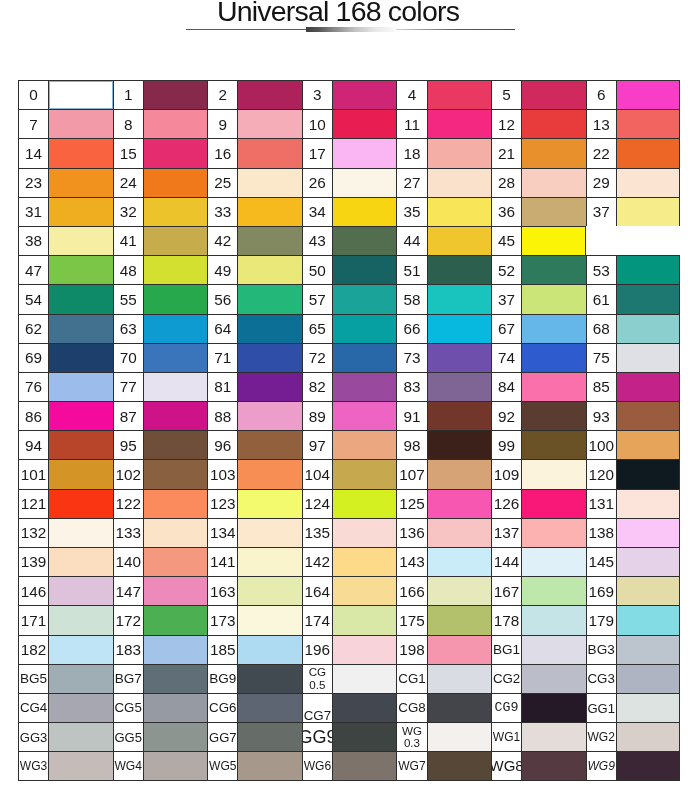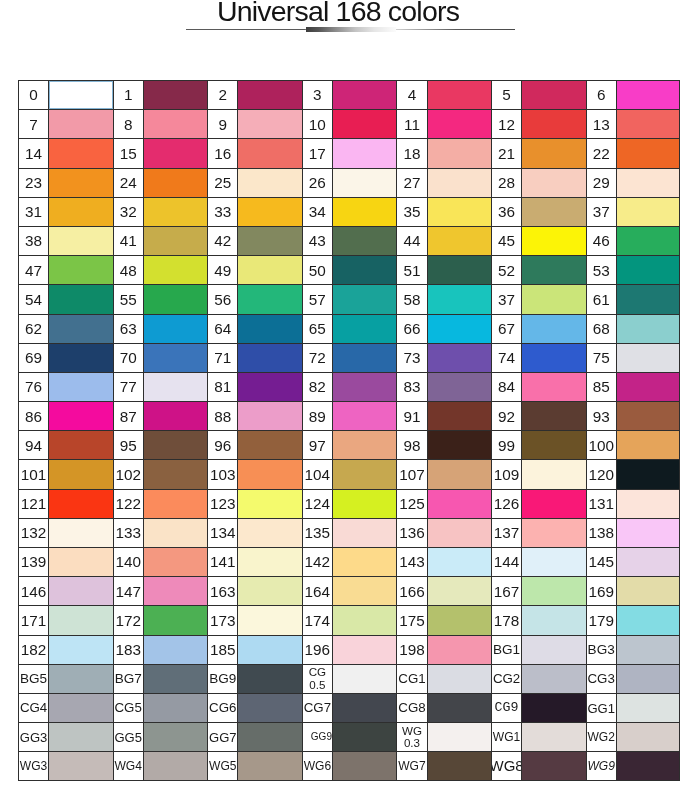--- a/index.html
+++ b/index.html
@@ -278,26 +278,20 @@
           <span>44</span>
         </div>
         <div class="sw" style="background: rgb(239, 198, 46);"></div>
       </div>
 <div class="cell">
         <div class="lbl">
           <span>45</span>
         </div>
         <div class="sw" style="background: rgb(252, 244, 6);"></div>
       </div>
-<div class="cell">
-        <div class="lbl">
-          <span>46</span>
-        </div>
-        <div class="sw" style="background: rgb(39, 173, 92);"></div>
-      </div>
 </div>
 <div class="row">
 <div class="cell">
         <div class="lbl">
           <span>47</span>
         </div>
         <div class="sw" style="background: rgb(123, 197, 71);"></div>
       </div>
 <div class="cell">
         <div class="lbl">
@@ -964,21 +958,21 @@
         </div>
         <div class="sw" style="background: rgb(149, 154, 163);"></div>
       </div>
 <div class="cell">
         <div class="lbl" style="font-size: 13.3px;">
           <span>CG6</span>
         </div>
         <div class="sw" style="background: rgb(93, 101, 115);"></div>
       </div>
 <div class="cell">
-        <div class="lbl" style="font-size: 13.3px;">
+        <div class="lbl" style="font-size: 13.3px; align-items: flex-end;">
           <span>CG7</span>
         </div>
         <div class="sw" style="background: rgb(67, 71, 79);"></div>
       </div>
 <div class="cell">
         <div class="lbl" style="font-size: 13.3px;">
           <span>CG8</span>
         </div>
         <div class="sw" style="background: rgb(67, 69, 74);"></div>
       </div>
@@ -1008,21 +1002,21 @@
         </div>
         <div class="sw" style="background: rgb(141, 149, 144);"></div>
       </div>
 <div class="cell">
         <div class="lbl" style="font-size: 13.05px;">
           <span>GG7</span>
         </div>
         <div class="sw" style="background: rgb(102, 109, 105);"></div>
       </div>
 <div class="cell">
-        <div class="lbl" style="font-size: 10px; justify-content: flex-end;">
+        <div class="lbl" style="font-size: 18px;">
           <span>GG9</span>
         </div>
         <div class="sw" style="background: rgb(61, 68, 65);"></div>
       </div>
 <div class="cell">
         <div class="lbl two">WG
 0.3</div>
         <div class="sw" style="background: rgb(244, 240, 238);"></div>
       </div>
 <div class="cell">

